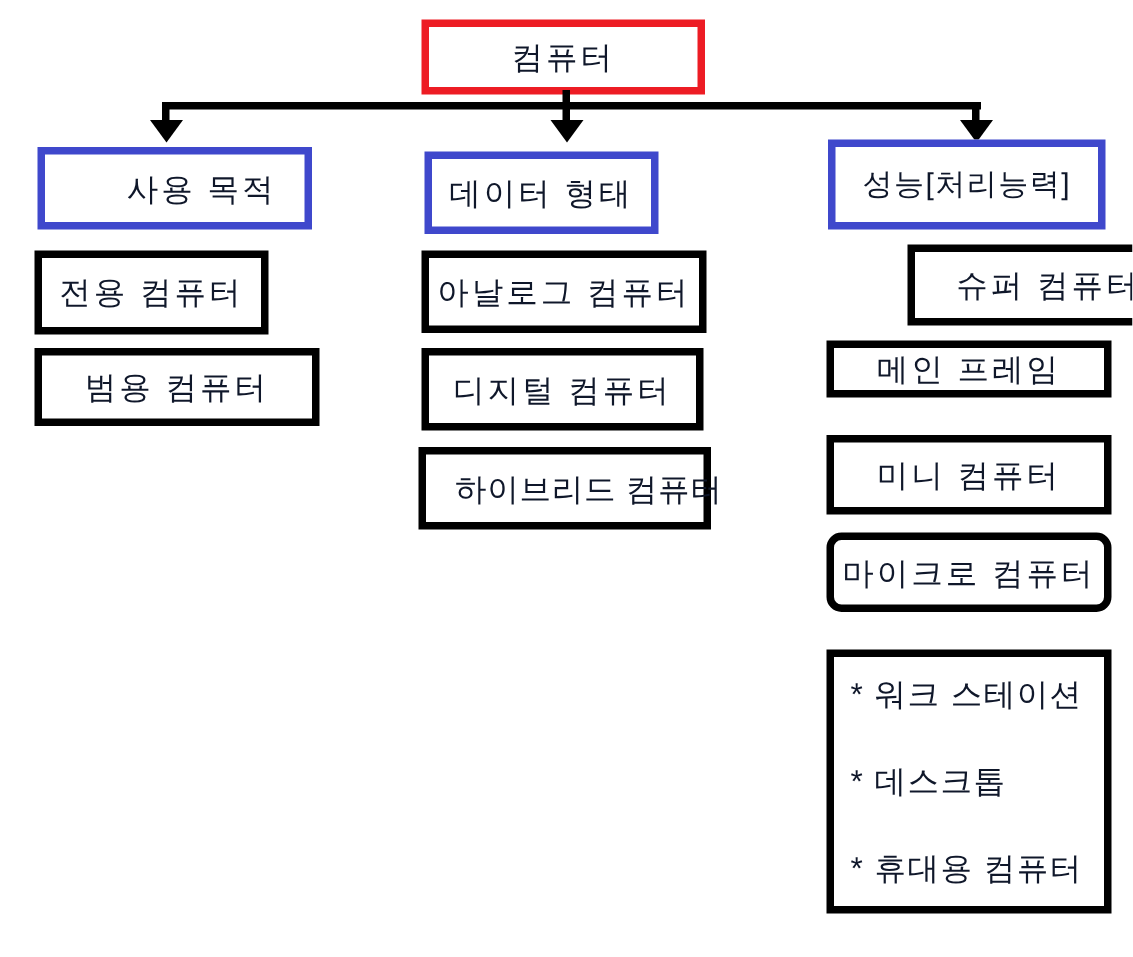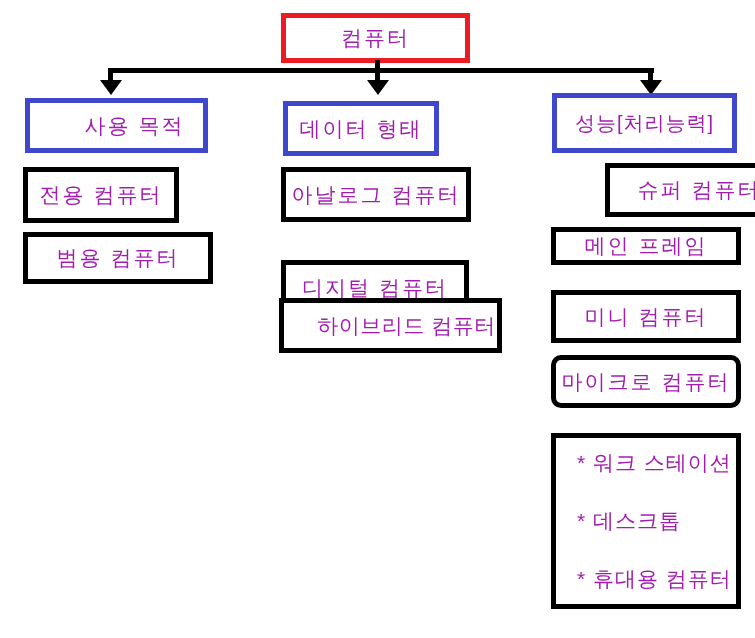--- a/index.html
+++ b/index.html
@@ -2,21 +2,21 @@
 <html><head>
 <meta charset="utf-8">
 <style>
   html, body { margin: 0; padding: 0; background: #ffffff; }
   .canvas {
     position: relative;
     width: 755px;
     height: 638px;
     background: #ffffff;
     font-family: "Liberation Sans", "DejaVu Sans", sans-serif;
-    color: #a21caf;
+    color: #0f172a;
     overflow: hidden;
   }
   .box {
     position: absolute;
     box-sizing: border-box;
     display: flex;
     align-items: center;
     justify-content: center;
     text-align: center;
     font-size: 21px;
@@ -27,34 +27,34 @@
   .root-box   { left: 281px; top: 13px;  width: 189px; height: 50px; border: 5px solid #ED1C24; }
   .cat-box    { border: 5px solid #3F48CC; }
   .cat-purpose     { left: 25px;  top: 98px; width: 183px; height: 55px; padding-left: 36px; }
   .cat-datatype    { left: 283px; top: 101px; width: 156px; height: 55px; }
   .cat-performance { left: 552px; top: 93px; width: 185px; height: 60px;
                      font-size: 20px; line-height: 1.2; letter-spacing: 1px; }
   .item-box   { border: 5px solid #000000; }
   .item-l1 { left: 23px;  top: 167px; width: 156px; height: 56px; }
   .item-l2 { left: 23px;  top: 232px; width: 190px; height: 52px; }
   .item-m1 { left: 281px; top: 167px; width: 190px; height: 55px; }
-  .item-m2 { left: 281px; top: 232px; width: 188px; height: 55px; margin-top: 28px; }
-  .item-m3 { left: 279px; top: 298px; width: 223px; height: 55px; letter-spacing: 0.5px; padding-left: 32px; }
+  .item-m2 { left: 281px; top: 232px; width: 188px; height: 55px; }
+  .item-m3 { left: 279px; top: 298px; width: 195px; height: 55px; letter-spacing: 0.5px; padding-left: 32px; }
   .item-r1 { left: 558px; top: 163px; width: 188px; height: 54px; margin-left: 47px; }
   .item-r2 { left: 551px; top: 227px; width: 190px; height: 38px; }
   .item-r3 { left: 551px; top: 290px; width: 190px; height: 53px; }
   .item-r4 { left: 551px; top: 355px; width: 190px; height: 53px; border-radius: 10px; }
   .notes-box {
     left: 551px; top: 433px; width: 190px; height: 176px;
     border: 5px solid #000000;
     flex-direction: column;
     align-items: flex-start;
     justify-content: center;
     gap: 30px;
-    padding-left: 21px;
+    padding-left: 11px;
     font-size: 21px;
     letter-spacing: 1px;
     text-align: left;
   }
   .hbar {
     position: absolute;
     left: 108px; top: 68px; width: 546px; height: 5px;
     background: #000000;
   }
   .stem { position: absolute; width: 5px; background: #000000; }

